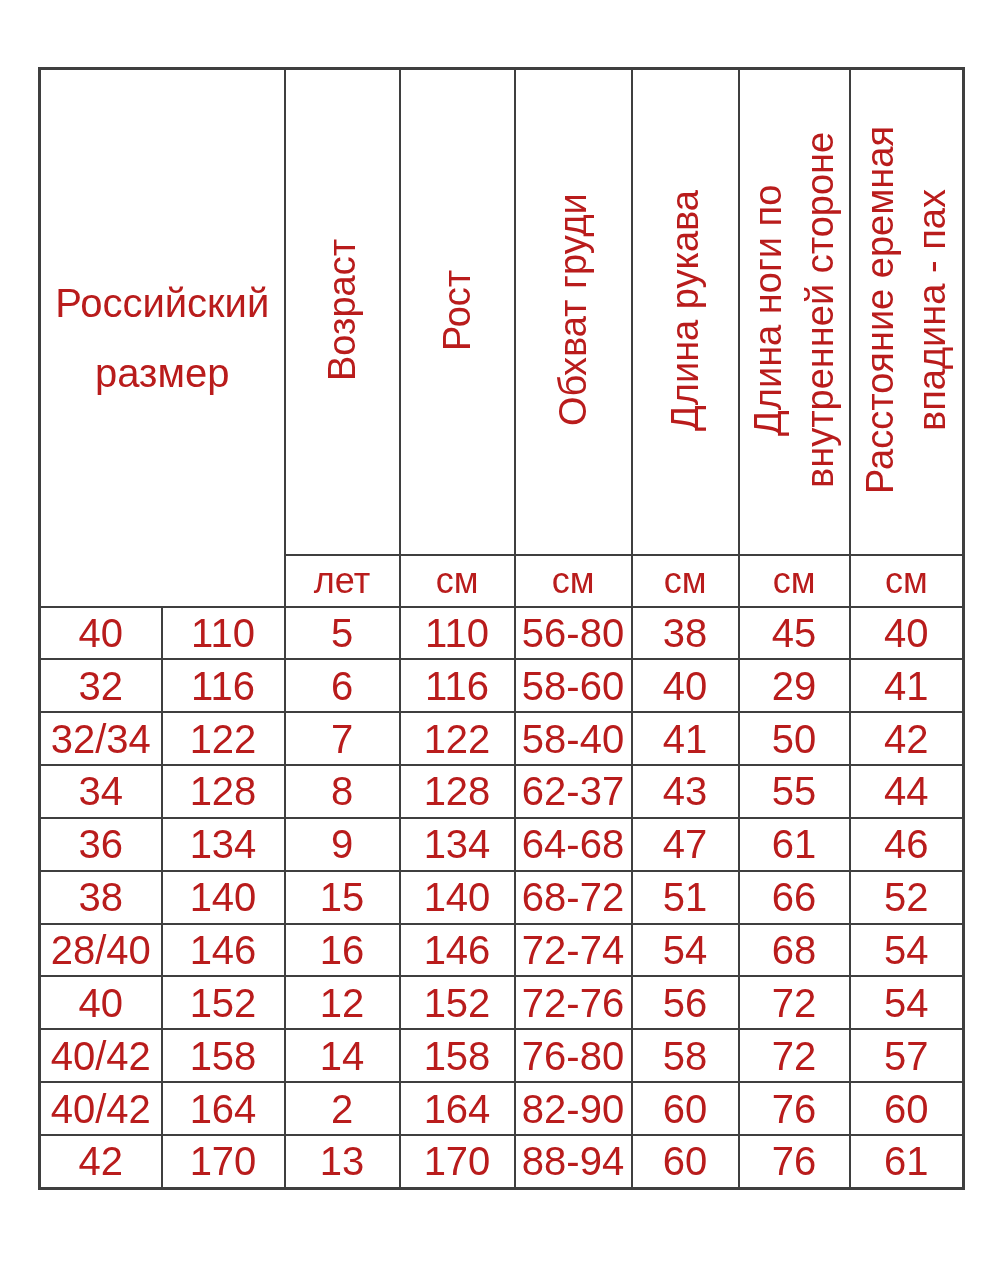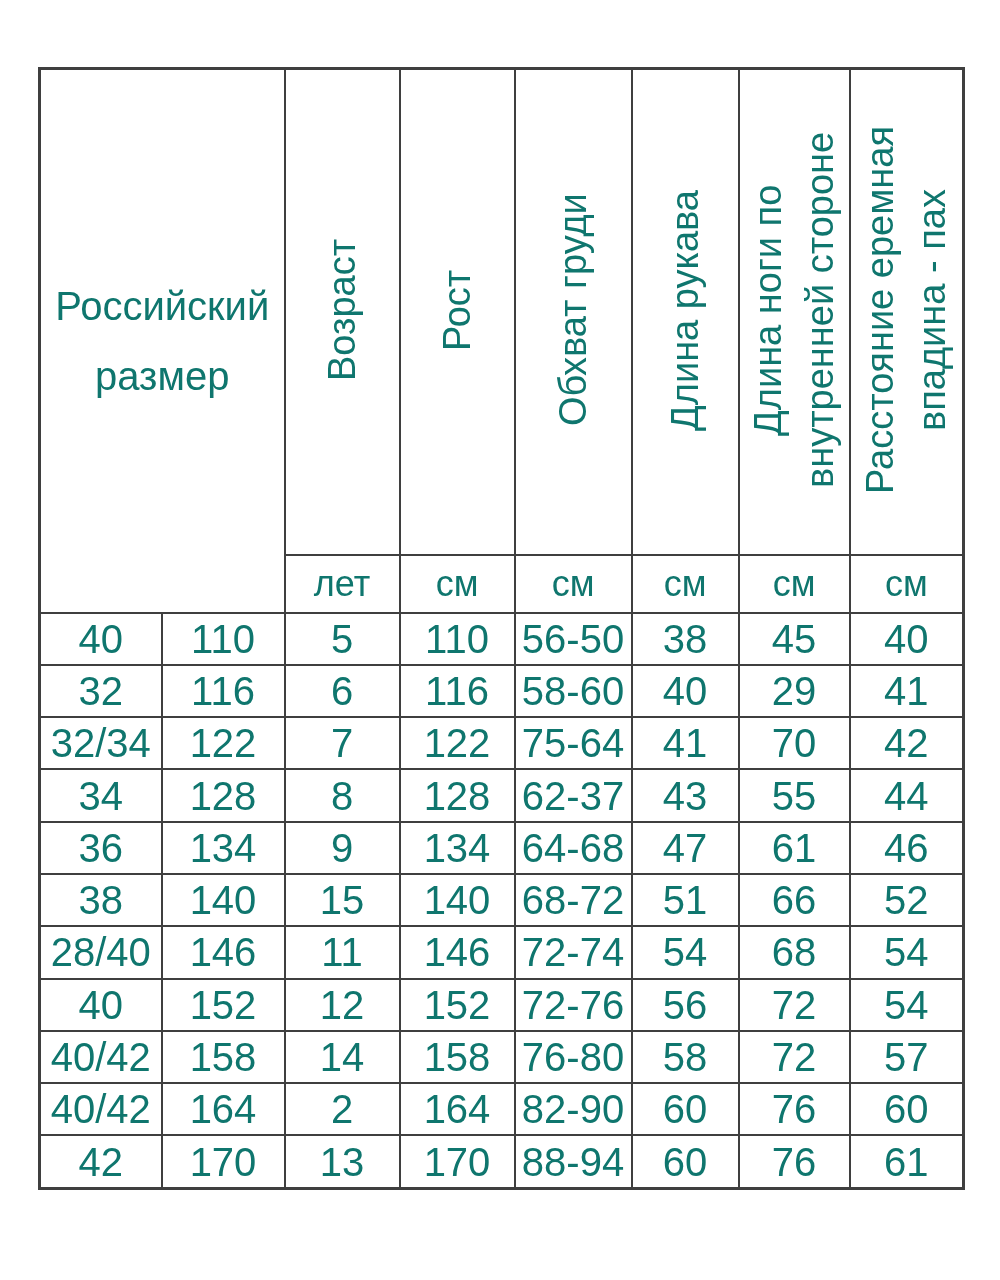--- a/index.html
+++ b/index.html
@@ -2,21 +2,21 @@
 <html><head>
 <meta charset="utf-8">
 <style>
   html, body { margin: 0; padding: 0; background: #ffffff; }
   .canvas {
     position: relative;
     width: 1000px;
     height: 1280px;
     background: #ffffff;
     font-family: "Liberation Sans", sans-serif;
-    color: #0f766e;
+    color: #b91c1c;
     overflow: hidden;
   }
   table.size-table {
     position: absolute;
     left: 38px;
     top: 67px;
     width: 924px;
     height: 1123px;
     border-collapse: collapse;
     table-layout: fixed;
@@ -24,21 +24,21 @@
   }
   .size-table td, .size-table th {
     border: 2px solid #3f3f3f;
     padding: 0;
     text-align: center;
     vertical-align: middle;
     font-weight: 400;
     overflow: hidden;
   }
   tr.header-row { height: 486px; }
-  tr.units-row  { height: 58px; }
+  tr.units-row  { height: 52px; }
   td.size-header-cell {
     font-size: 40px;
     line-height: 1.75;
     padding: 0 10px;
   }
   .vtext {
     display: inline-block;
     writing-mode: vertical-rl;
     transform: rotate(180deg);
     height: 462px;
@@ -95,21 +95,21 @@
         <td>см</td>
         <td>см</td>
       </tr>
     </thead>
     <tbody class="data">
     <tr>
       <td>40</td>
       <td>110</td>
       <td>5</td>
       <td>110</td>
-      <td>56-50</td>
+      <td>56-80</td>
       <td>38</td>
       <td>45</td>
       <td>40</td>
     </tr>
 
     <tr>
       <td>32</td>
       <td>116</td>
       <td>6</td>
       <td>116</td>
@@ -117,23 +117,23 @@
       <td>40</td>
       <td>29</td>
       <td>41</td>
     </tr>
 
     <tr>
       <td>32/34</td>
       <td>122</td>
       <td>7</td>
       <td>122</td>
-      <td>75-64</td>
+      <td>58-40</td>
       <td>41</td>
-      <td>70</td>
+      <td>50</td>
       <td>42</td>
     </tr>
 
     <tr>
       <td>34</td>
       <td>128</td>
       <td>8</td>
       <td>128</td>
       <td>62-37</td>
       <td>43</td>
@@ -159,21 +159,21 @@
       <td>140</td>
       <td>68-72</td>
       <td>51</td>
       <td>66</td>
       <td>52</td>
     </tr>
 
     <tr>
       <td>28/40</td>
       <td>146</td>
-      <td>11</td>
+      <td>16</td>
       <td>146</td>
       <td>72-74</td>
       <td>54</td>
       <td>68</td>
       <td>54</td>
     </tr>
 
     <tr>
       <td>40</td>
       <td>152</td>

